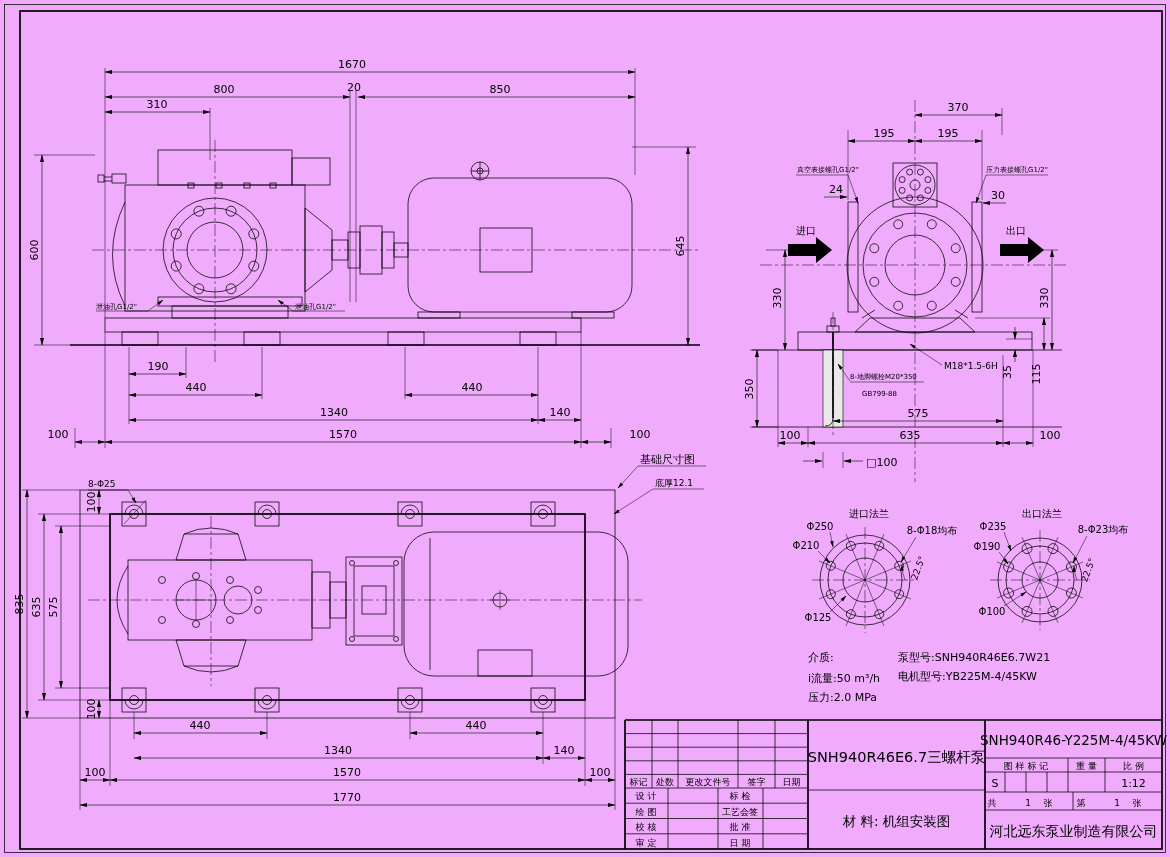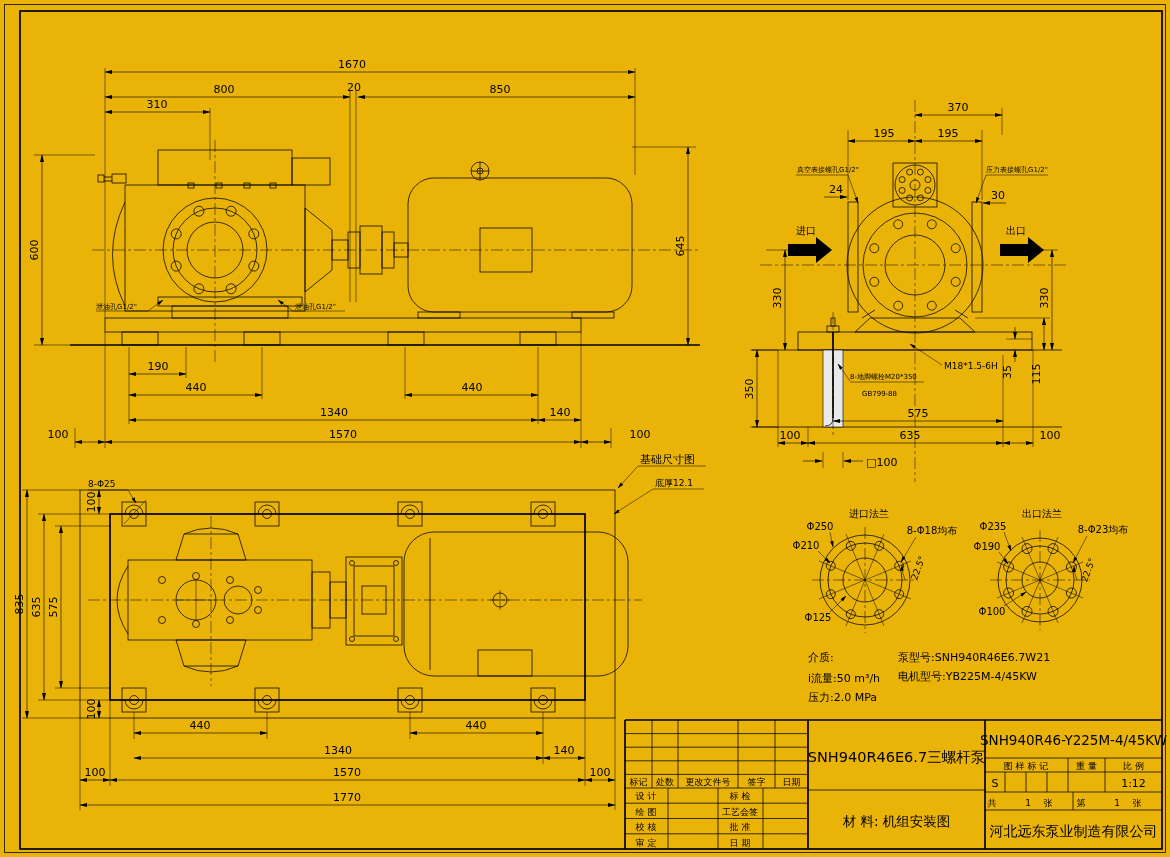--- a/index.html
+++ b/index.html
@@ -1,16 +1,16 @@
 <!DOCTYPE html>
 <html><head>
 <meta charset="utf-8">
 <style>
   html,body{margin:0;padding:0;background:#fff;}
-  .sheet{width:1170px;height:857px;background:#eab308;position:relative;}
+  .sheet{width:1170px;height:857px;background:#f0abfc;position:relative;}
   svg{display:block;}
   svg text{fill:#000;font-family:"DejaVu Sans",sans-serif;}
   .t{stroke:#000;stroke-width:.75;fill:none}
   .k{stroke:#000;stroke-width:1.7;fill:none}
   .c{stroke:#000;stroke-width:.5;fill:none;stroke-dasharray:12 3 3 3}
   .d{stroke:#000;stroke-width:.6;fill:none}
   .e{stroke:#000;stroke-width:.5;fill:none}
   .h{fill:#e9e9e9;stroke:#000;stroke-width:.6}
   .dt{font-size:11px;text-anchor:middle}
   .dts{font-size:10px;text-anchor:middle}

